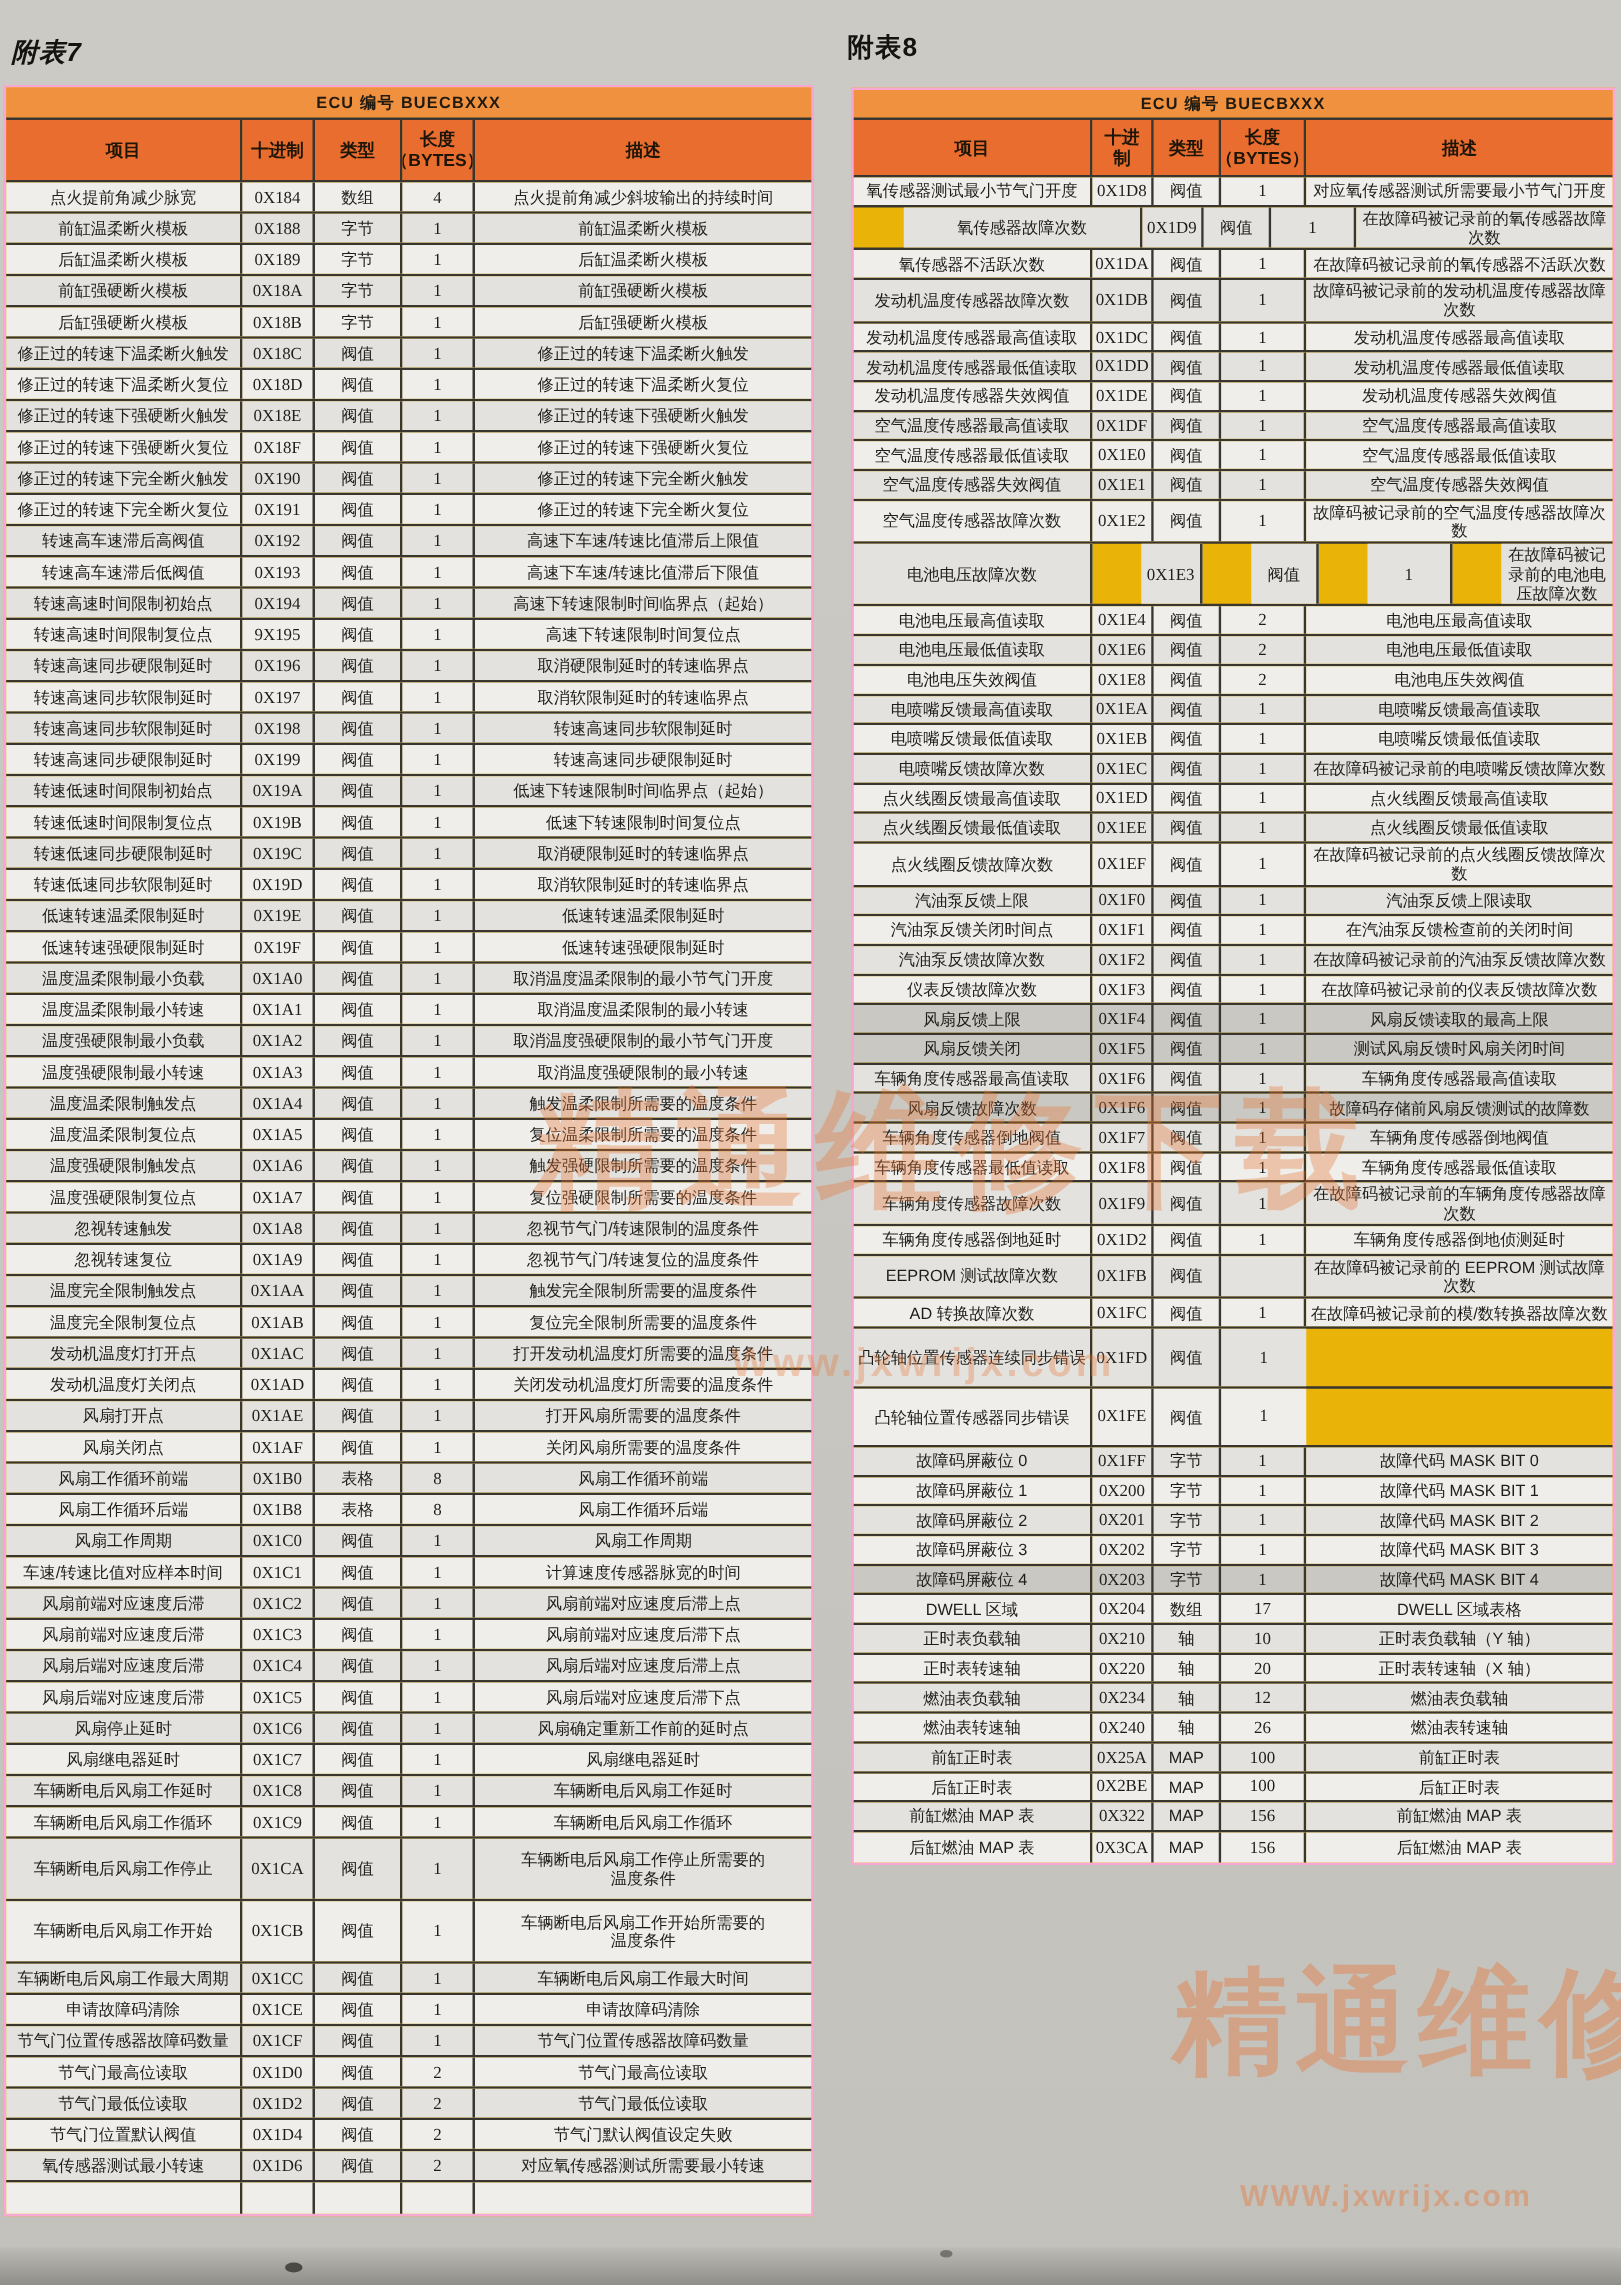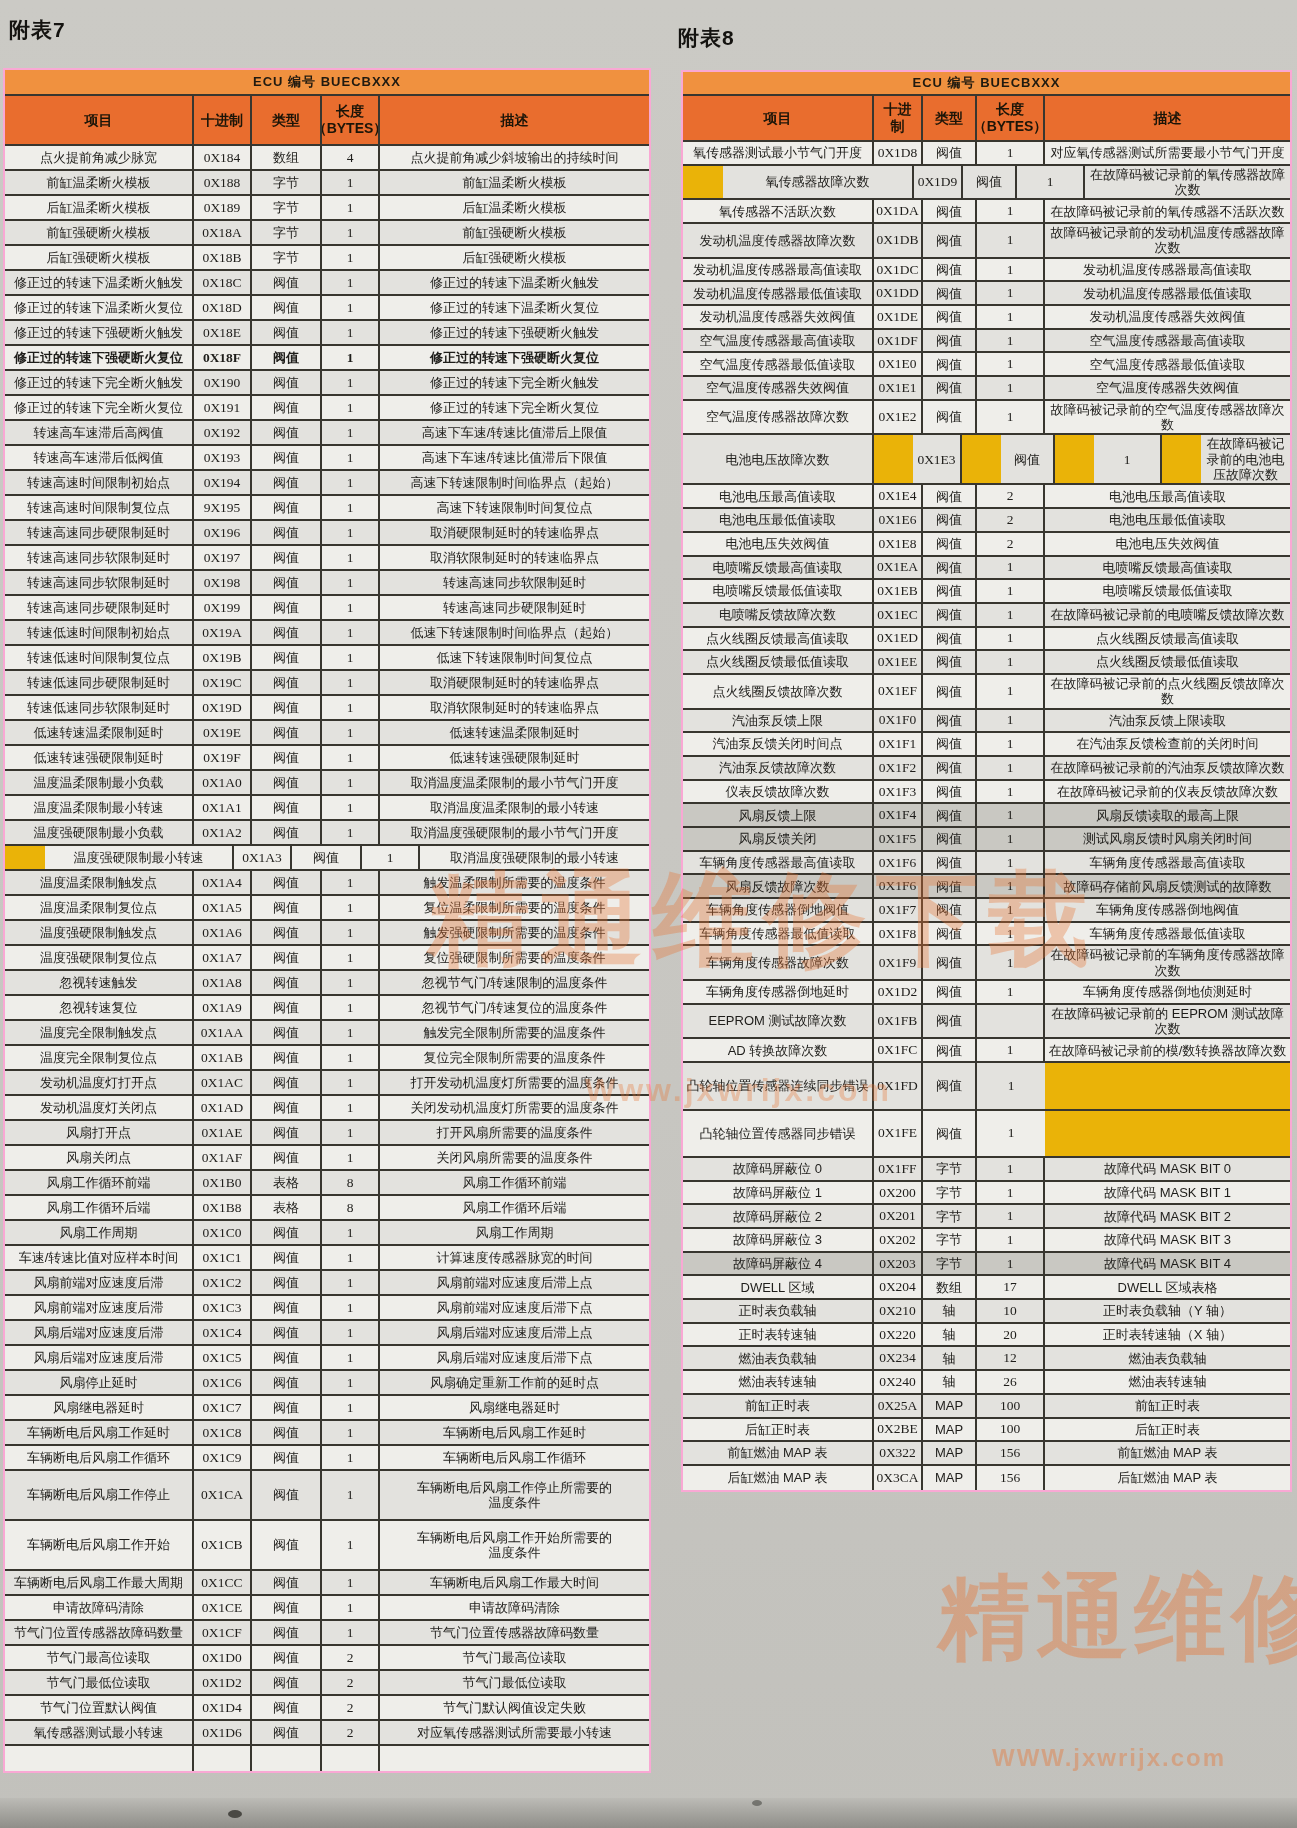--- a/index.html
+++ b/index.html
@@ -70,21 +70,21 @@
     position:absolute;left:0;top:1798px;width:1297px;height:30px;
     background:linear-gradient(180deg,#bcbbb6 0%,#a3a29d 55%,#8f8e89 100%);
   }
   .speck{position:absolute;background:#4a4944;border-radius:50%;}
   .speck1{left:228px;top:1810px;width:14px;height:8px;}
   .speck2{left:752px;top:1800px;width:10px;height:6px;opacity:.6;}
 </style>
 </head>
 <body>
 
-<div class="page-label" style="left:9px;top:16px;">附表7</div>
+<div class="page-label" style="left:9px;top:28px;font-style:italic;">附表7</div>
 <div class="page-label" style="left:678px;top:24px;">附表8</div>
 
 <div class="tbl" style="left: 3px; top: 68px; width: 648px;">
     <div class="ecu" style="height: 24px;">ECU 编号 BUECBXXX</div>
     <div class="trow thead" style="grid-template-columns: 189px 58px 70px 58px 1fr; min-height: 50px;">
       <div class="tc">项目</div>
       <div class="tc">十进制</div>
       <div class="tc">类型</div>
       <div class="tc">长度
 （BYTES）</div>
@@ -139,21 +139,21 @@
       <div class="tc c-len">1</div>
       <div class="tc c-desc">修正过的转速下温柔断火复位</div>
     </div>
     <div class="trow alt" style="grid-template-columns: 189px 58px 70px 58px 1fr; min-height: 25px;">
       <div class="tc c-item">修正过的转速下强硬断火触发</div>
       <div class="tc c-hex">0X18E</div>
       <div class="tc c-type">阀值</div>
       <div class="tc c-len">1</div>
       <div class="tc c-desc">修正过的转速下强硬断火触发</div>
     </div>
-    <div class="trow lt" style="grid-template-columns: 189px 58px 70px 58px 1fr; min-height: 25px; font-weight: bold;">
+    <div class="trow lt" style="grid-template-columns: 189px 58px 70px 58px 1fr; min-height: 25px;">
       <div class="tc c-item">修正过的转速下强硬断火复位</div>
       <div class="tc c-hex">0X18F</div>
       <div class="tc c-type">阀值</div>
       <div class="tc c-len">1</div>
       <div class="tc c-desc">修正过的转速下强硬断火复位</div>
     </div>
     <div class="trow alt" style="grid-template-columns: 189px 58px 70px 58px 1fr; min-height: 25px;">
       <div class="tc c-item">修正过的转速下完全断火触发</div>
       <div class="tc c-hex">0X190</div>
       <div class="tc c-type">阀值</div>
@@ -279,21 +279,21 @@
       <div class="tc c-len">1</div>
       <div class="tc c-desc">取消温度温柔限制的最小转速</div>
     </div>
     <div class="trow alt" style="grid-template-columns: 189px 58px 70px 58px 1fr; min-height: 25px;">
       <div class="tc c-item">温度强硬限制最小负载</div>
       <div class="tc c-hex">0X1A2</div>
       <div class="tc c-type">阀值</div>
       <div class="tc c-len">1</div>
       <div class="tc c-desc">取消温度强硬限制的最小节气门开度</div>
     </div>
-    <div class="trow lt" style="grid-template-columns: 189px 58px 70px 58px 1fr; min-height: 25px; padding-left: 40px;">
+    <div class="trow lt" style="grid-template-columns: 189px 58px 70px 58px 1fr; min-height: 25px;">
       <div class="tc c-item">温度强硬限制最小转速</div>
       <div class="tc c-hex">0X1A3</div>
       <div class="tc c-type">阀值</div>
       <div class="tc c-len">1</div>
       <div class="tc c-desc">取消温度强硬限制的最小转速</div>
     </div>
     <div class="trow alt" style="grid-template-columns: 189px 58px 70px 58px 1fr; min-height: 25px;">
       <div class="tc c-item">温度温柔限制触发点</div>
       <div class="tc c-hex">0X1A4</div>
       <div class="tc c-type">阀值</div>

